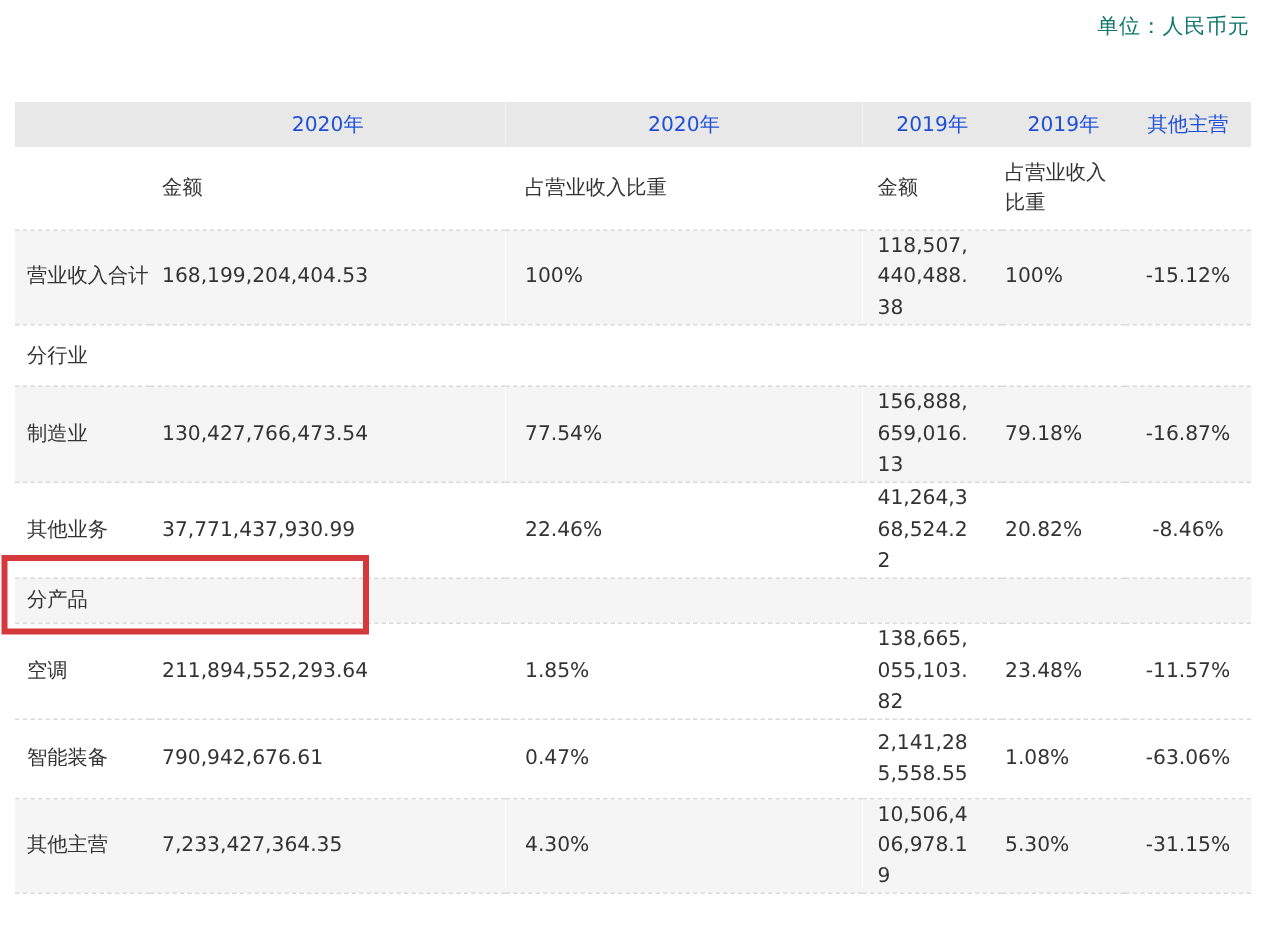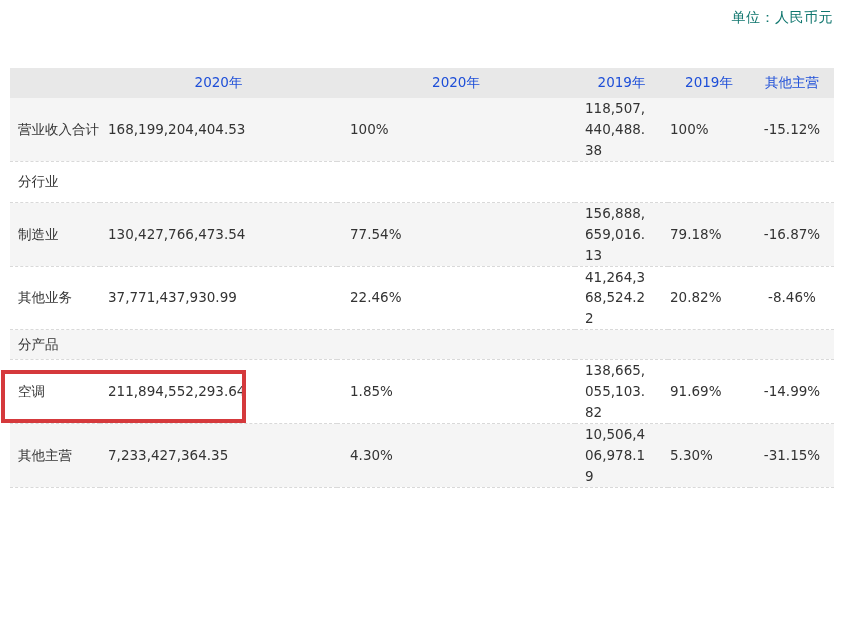--- a/index.html
+++ b/index.html
@@ -97,20 +97,30 @@
     </colgroup>
     <thead>
       <tr class="year-row">
         <td></td>
         <td>2020年</td>
         <td>2020年</td>
         <td>2019年</td>
         <td>2019年</td>
         <td>其他主营</td>
       </tr>
+      <tr class="sub-row">
+        <td class="c-label"></td>
+        <td class="c-amt20">金额</td>
+        <td class="c-pct20">占营业收入比重</td>
+        <td class="c-amt19">金额</td>
+        <td class="c-pct19">
+            <div class="wraphdr">占营业收入比重</div>
+          </td>
+        <td class="c-yoy"></td>
+      </tr>
     </thead>
     <tbody>
         <tr class="shade">
           <td class="c-label">营业收入合计</td>
           <td class="c-amt20">168,199,204,404.53</td>
           <td class="c-pct20">100%</td>
           <td class="c-amt19">
             <div class="wrapnum">118,507,440,488.38</div>
           </td>
           <td class="c-pct19">100%</td>
@@ -142,22 +152,32 @@
         <tr class="shade">
           <td class="c-label" colspan="6">分产品</td>
         </tr>
         <tr class="plain">
           <td class="c-label">空调</td>
           <td class="c-amt20">211,894,552,293.64</td>
           <td class="c-pct20">1.85%</td>
           <td class="c-amt19">
             <div class="wrapnum">138,665,055,103.82</div>
           </td>
-          <td class="c-pct19">91.69%</td>
-          <td class="c-yoy">-14.99%</td>
+          <td class="c-pct19">23.48%</td>
+          <td class="c-yoy">-11.57%</td>
+        </tr>
+        <tr class="plain">
+          <td class="c-label">智能装备</td>
+          <td class="c-amt20">790,942,676.61</td>
+          <td class="c-pct20">0.47%</td>
+          <td class="c-amt19">
+            <div class="wrapnum">2,141,285,558.55</div>
+          </td>
+          <td class="c-pct19">1.08%</td>
+          <td class="c-yoy">-63.06%</td>
         </tr>
         <tr class="shade">
           <td class="c-label">其他主营</td>
           <td class="c-amt20">7,233,427,364.35</td>
           <td class="c-pct20">4.30%</td>
           <td class="c-amt19">
             <div class="wrapnum">10,506,406,978.19</div>
           </td>
           <td class="c-pct19">5.30%</td>
           <td class="c-yoy">-31.15%</td>

